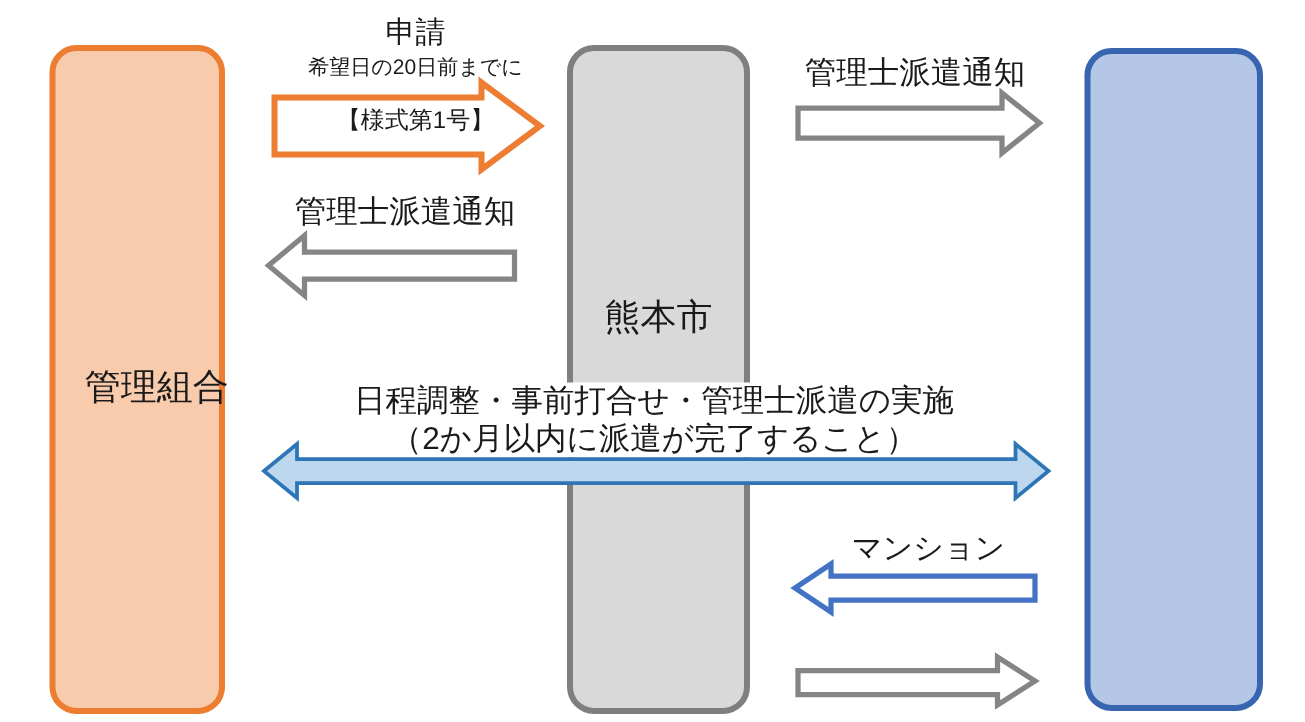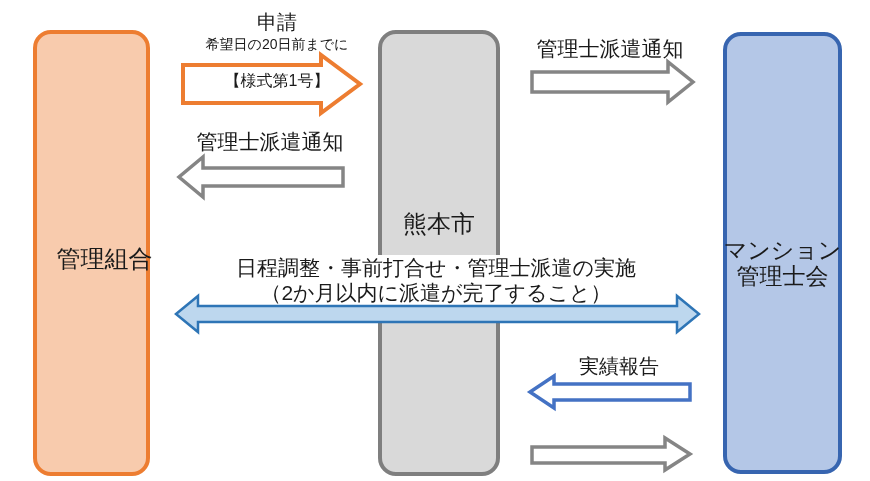--- a/index.html
+++ b/index.html
@@ -29,21 +29,21 @@
   }
   .label {
     position: absolute;
     text-align: center;
     white-space: pre-line;
     z-index: 3;
     line-height: 1.18;
   }
   .box-label { font-size: 24px; z-index: 3; }
   .lbl-org-left   { left: 46px;  top: 245px; width: 117px; }
-  .lbl-org-center { left: 378px; top: 198px; width: 122px; margin-top: 12px; }
+  .lbl-org-center { left: 378px; top: 198px; width: 122px; }
   .lbl-org-right  { left: 723px; top: 237px; width: 119px; font-size: 23px; line-height: 26px; }
 
   .lbl-shinsei  { left: 177px; top: 11px;  width: 200px; font-size: 20px; }
   .lbl-kibobi   { left: 147px; top: 36px;  width: 260px; font-size: 14px; }
   .lbl-yoshiki  { left: 177px; top: 72px;  width: 200px; font-size: 16px; }
   .lbl-irai     { left: 505px; top: 37px;  width: 210px; font-size: 21px; }
   .lbl-tsuchi   { left: 165px; top: 130px; width: 210px; font-size: 21px; }
   .lbl-middle   {
     left: 166px; top: 255px; width: 540px;
     font-size: 21px; line-height: 25px;
@@ -75,23 +75,21 @@
     <path d="M183 65 H321 V55 L360 84 L321 113 V103 H183 Z" fill="#FFFFFF" stroke="#ED7D31" stroke-width="4"></path>
     <path d="M532 72 H668 V62 L693 82 L668 102 V92 H532 Z" fill="#FFFFFF" stroke="#858585" stroke-width="3.5"></path>
     <path d="M343 168 H203 V157 L179 177 L203 197 V186 H343 Z" fill="#FFFFFF" stroke="#858585" stroke-width="3.5"></path>
     <path d="M176 314 L198 296 V306 H677 V296 L699 314 L677 332 V322 H198 V332 Z" fill="#BDD7EE" stroke="#2E75B6" stroke-width="2.5"></path>
     <path d="M690 384 H554 V376 L530 392 L554 408 V400 H690 Z" fill="#FFFFFF" stroke="#4472C4" stroke-width="3.5"></path>
     <path d="M532 447 H665 V438 L690 454 L665 470 V463 H532 Z" fill="#FFFFFF" stroke="#858585" stroke-width="3.5"></path>
   </svg>
 
   <div class="label box-label lbl-org-left">管理組合</div>
   <div class="label box-label lbl-org-center">熊本市</div>
-  <div class="label box-label lbl-org-right">マンション
-管理士会</div>
 
   <div class="label lbl-shinsei">申請</div>
   <div class="label lbl-kibobi">希望日の20日前までに</div>
   <div class="label lbl-yoshiki">【様式第1号】</div>
   <div class="label lbl-irai">管理士派遣通知</div>
   <div class="label lbl-tsuchi">管理士派遣通知</div>
-  <div class="label lbl-jisseki">実績報告</div>
+  <div class="label lbl-jisseki">マンション</div>
 
 </div>
 
 </body></html>

